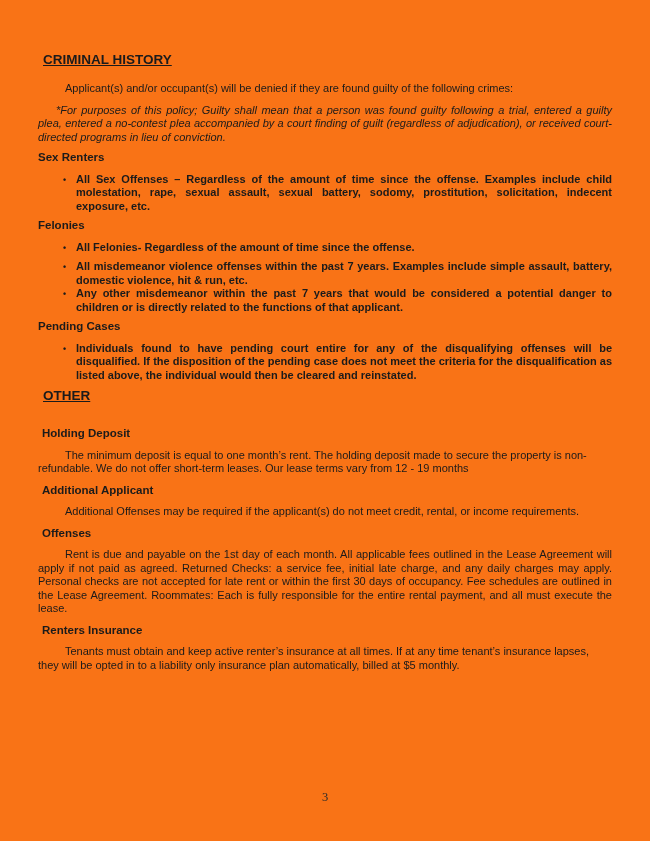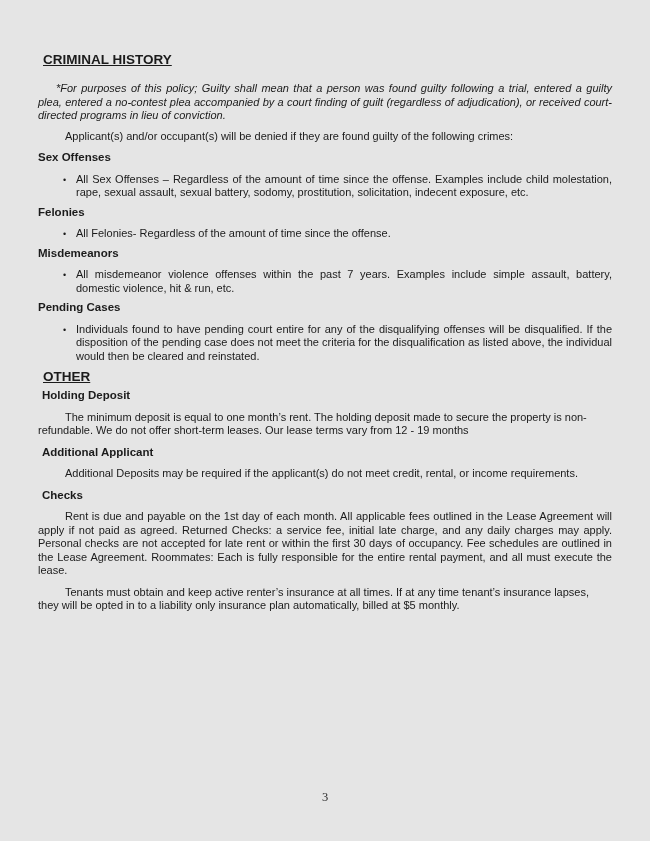--- a/index.html
+++ b/index.html
@@ -4,40 +4,40 @@
 <style>
   html, body {
     margin: 0;
     padding: 0;
     background: #ffffff;
   }
   .page {
     position: relative;
     width: 650px;
     height: 841px;
-    background: #e5e5e5;
+    background: #f97316;
     font-family: "Liberation Sans", sans-serif;
     color: #1b1b1b;
     overflow: hidden;
   }
   .content {
     padding: 52px 38px 0 38px;
     font-size: 11px;
     line-height: 13.5px;
   }
   .main-heading {
     font-size: 13.5px;
     line-height: 16px;
     font-weight: bold;
     text-decoration: underline;
     margin: 0 0 14px 0;
     padding-left: 5px;
   }
   .main-heading.other {
-    margin-bottom: 4px;
+    margin-bottom: 23px;
   }
   .sub-heading {
     font-size: 11.5px;
     line-height: 13.5px;
     font-weight: bold;
     margin: 0 0 8px 0;
   }
   .sub-heading.inset {
     padding-left: 4px;
   }
@@ -51,20 +51,21 @@
     text-indent: 18px;
     margin-bottom: 7px;
   }
   .para.justify {
     text-align: justify;
   }
   .bullets {
     list-style: none;
     margin: 0 0 6px 0;
     padding: 0 0 0 38px;
+    font-weight: bold;
   }
   .bullets li {
     position: relative;
     margin: 0;
   }
   .bullets li.justify {
     text-align: justify;
   }
   .bullets li::before {
     content: "\2022";
@@ -86,53 +87,54 @@
   }
 </style>
 </head>
 <body>
 
 <div class="page">
   <div class="content">
 
     <h1 class="main-heading">CRIMINAL HISTORY</h1>
 
+    <p class="para">Applicant(s) and/or occupant(s) will be denied if they are found guilty of the following crimes:</p>
+
     <p class="para note">*For purposes of this policy; Guilty shall mean that a person was found guilty following a trial, entered a guilty plea, entered a no-contest plea accompanied by a court finding of guilt (regardless of adjudication), or received court-directed programs in lieu of conviction.</p>
 
-    <p class="para">Applicant(s) and/or occupant(s) will be denied if they are found guilty of the following crimes:</p>
-
-    <h2 class="sub-heading">Sex Offenses</h2>
+    <h2 class="sub-heading">Sex Renters</h2>
     <ul class="bullets">
       <li class="justify">All Sex Offenses – Regardless of the amount of time since the offense. Examples include child molestation, rape, sexual assault, sexual battery, sodomy, prostitution, solicitation, indecent exposure, etc.</li>
     </ul>
 
     <h2 class="sub-heading">Felonies</h2>
     <ul class="bullets">
       <li>All Felonies- Regardless of the amount of time since the offense.</li>
     </ul>
 
-    <h2 class="sub-heading">Misdemeanors</h2>
     <ul class="bullets">
       <li class="justify">All misdemeanor violence offenses within the past 7 years. Examples include simple assault, battery, domestic violence, hit &amp; run, etc.</li>
+      <li class="justify">Any other misdemeanor within the past 7 years that would be considered a potential danger to children or is directly related to the functions of that applicant.</li>
     </ul>
 
     <h2 class="sub-heading">Pending Cases</h2>
     <ul class="bullets">
       <li class="justify">Individuals found to have pending court entire for any of the disqualifying offenses will be disqualified. If the disposition of the pending case does not meet the criteria for the disqualification as listed above, the individual would then be cleared and reinstated.</li>
     </ul>
 
     <h1 class="main-heading other">OTHER</h1>
 
     <h2 class="sub-heading inset">Holding Deposit</h2>
     <p class="para">The minimum deposit is equal to one month’s rent. The holding deposit made to secure the property is non- refundable. We do not offer short-term leases. Our lease terms vary from 12 - 19 months</p>
 
     <h2 class="sub-heading inset">Additional Applicant</h2>
-    <p class="para">Additional Deposits may be required if the applicant(s) do not meet credit, rental, or income requirements.</p>
+    <p class="para">Additional Offenses may be required if the applicant(s) do not meet credit, rental, or income requirements.</p>
 
-    <h2 class="sub-heading inset">Checks</h2>
+    <h2 class="sub-heading inset">Offenses</h2>
     <p class="para justify">Rent is due and payable on the 1st day of each month. All applicable fees outlined in the Lease Agreement will apply if not paid as agreed. Returned Checks: a service fee, initial late charge, and any daily charges may apply. Personal checks are not accepted for late rent or within the first 30 days of occupancy. Fee schedules are outlined in the Lease Agreement. Roommates: Each is fully responsible for the entire rental payment, and all must execute the lease.</p>
 
+    <h2 class="sub-heading inset">Renters Insurance</h2>
     <p class="para">Tenants must obtain and keep active renter’s insurance at all times. If at any time tenant’s insurance lapses, they will be opted in to a liability only insurance plan automatically, billed at $5 monthly.</p>
 
   </div>
 
   <div class="page-number">3</div>
 </div>
 
 </body></html>

